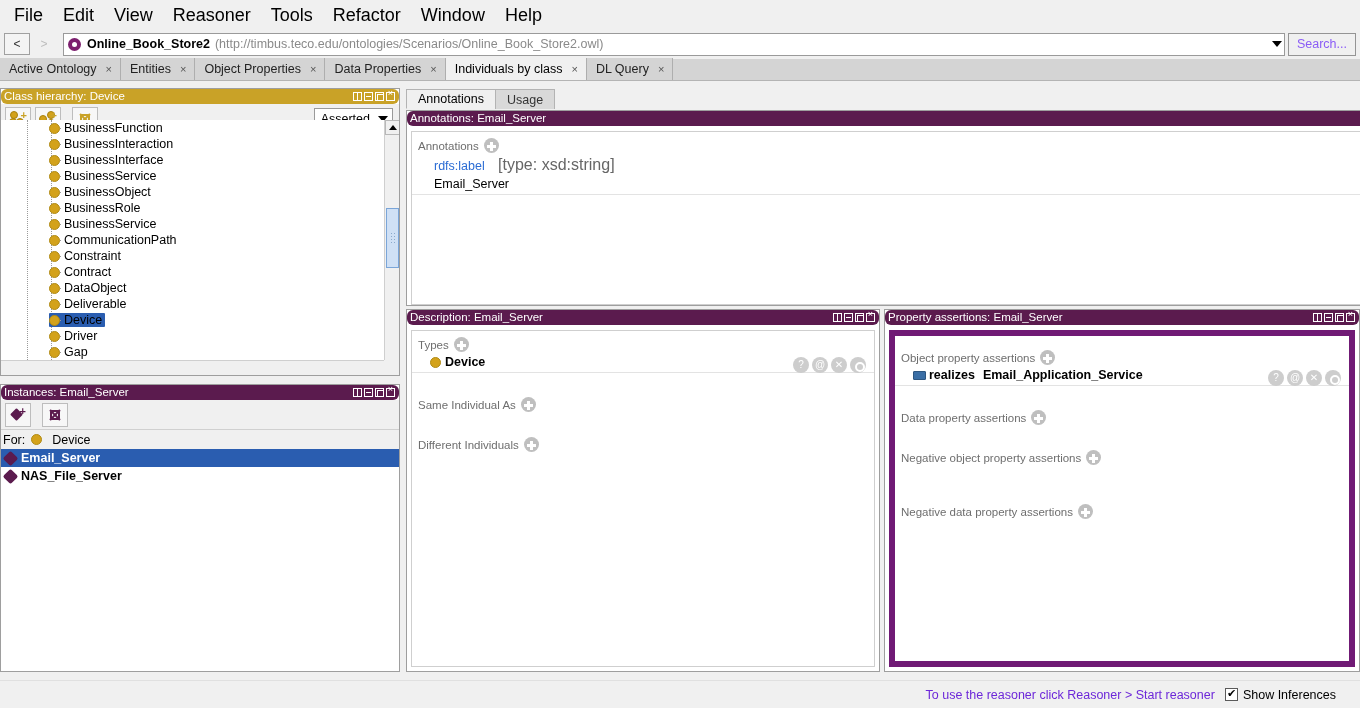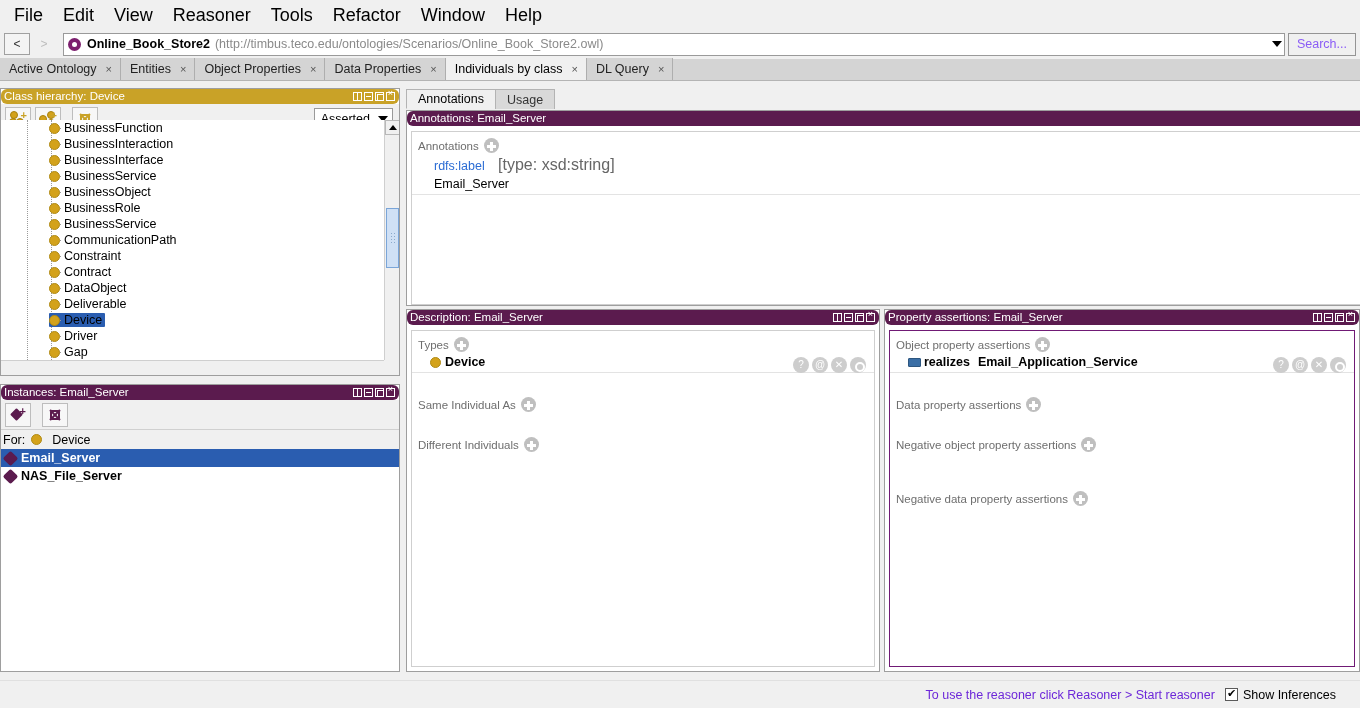--- a/index.html
+++ b/index.html
@@ -276,21 +276,21 @@
   .desc-inner { border: 1px solid #cfcfcf; height: 100%; background: #fff; padding-top: 4px; }
   .item-row {
     position: relative; display: flex; align-items: center;
     padding: 2px 0 3px 18px; border-bottom: 1px solid #e3e3e3; min-height: 19px;
   }
   .item-row .nm { font-size: 12.5px; font-weight: bold; color: #000; }
 
   
   #propassert-panel { left: 884px; top: 309px; width: 476px; height: 363px; }
   .pa-body { position: absolute; left: 0; top: 16px; right: 0; bottom: 0; background: #fff; padding: 4px; }
-  .pa-inner { border: 1px solid #701a75; height: 100%; background: #fff; padding-top: 4px; }
+  .pa-inner { border: 6px solid #701a75; height: 100%; background: #fff; padding-top: 12px; }
   .obj-prop-icon {
     width: 13px; height: 9px; background: #3a6ea5; border: 1px solid #2d5680;
     border-radius: 1px; flex: none; margin-right: 3px;
   }
 
   
   .statusbar {
     position: absolute; left: 0; bottom: 0; width: 1360px; height: 28px;
     background: #f0f0f0; display: flex; align-items: center; justify-content: flex-end;
     padding-right: 24px; gap: 10px; border-top: 1px solid #e0e0e0;

